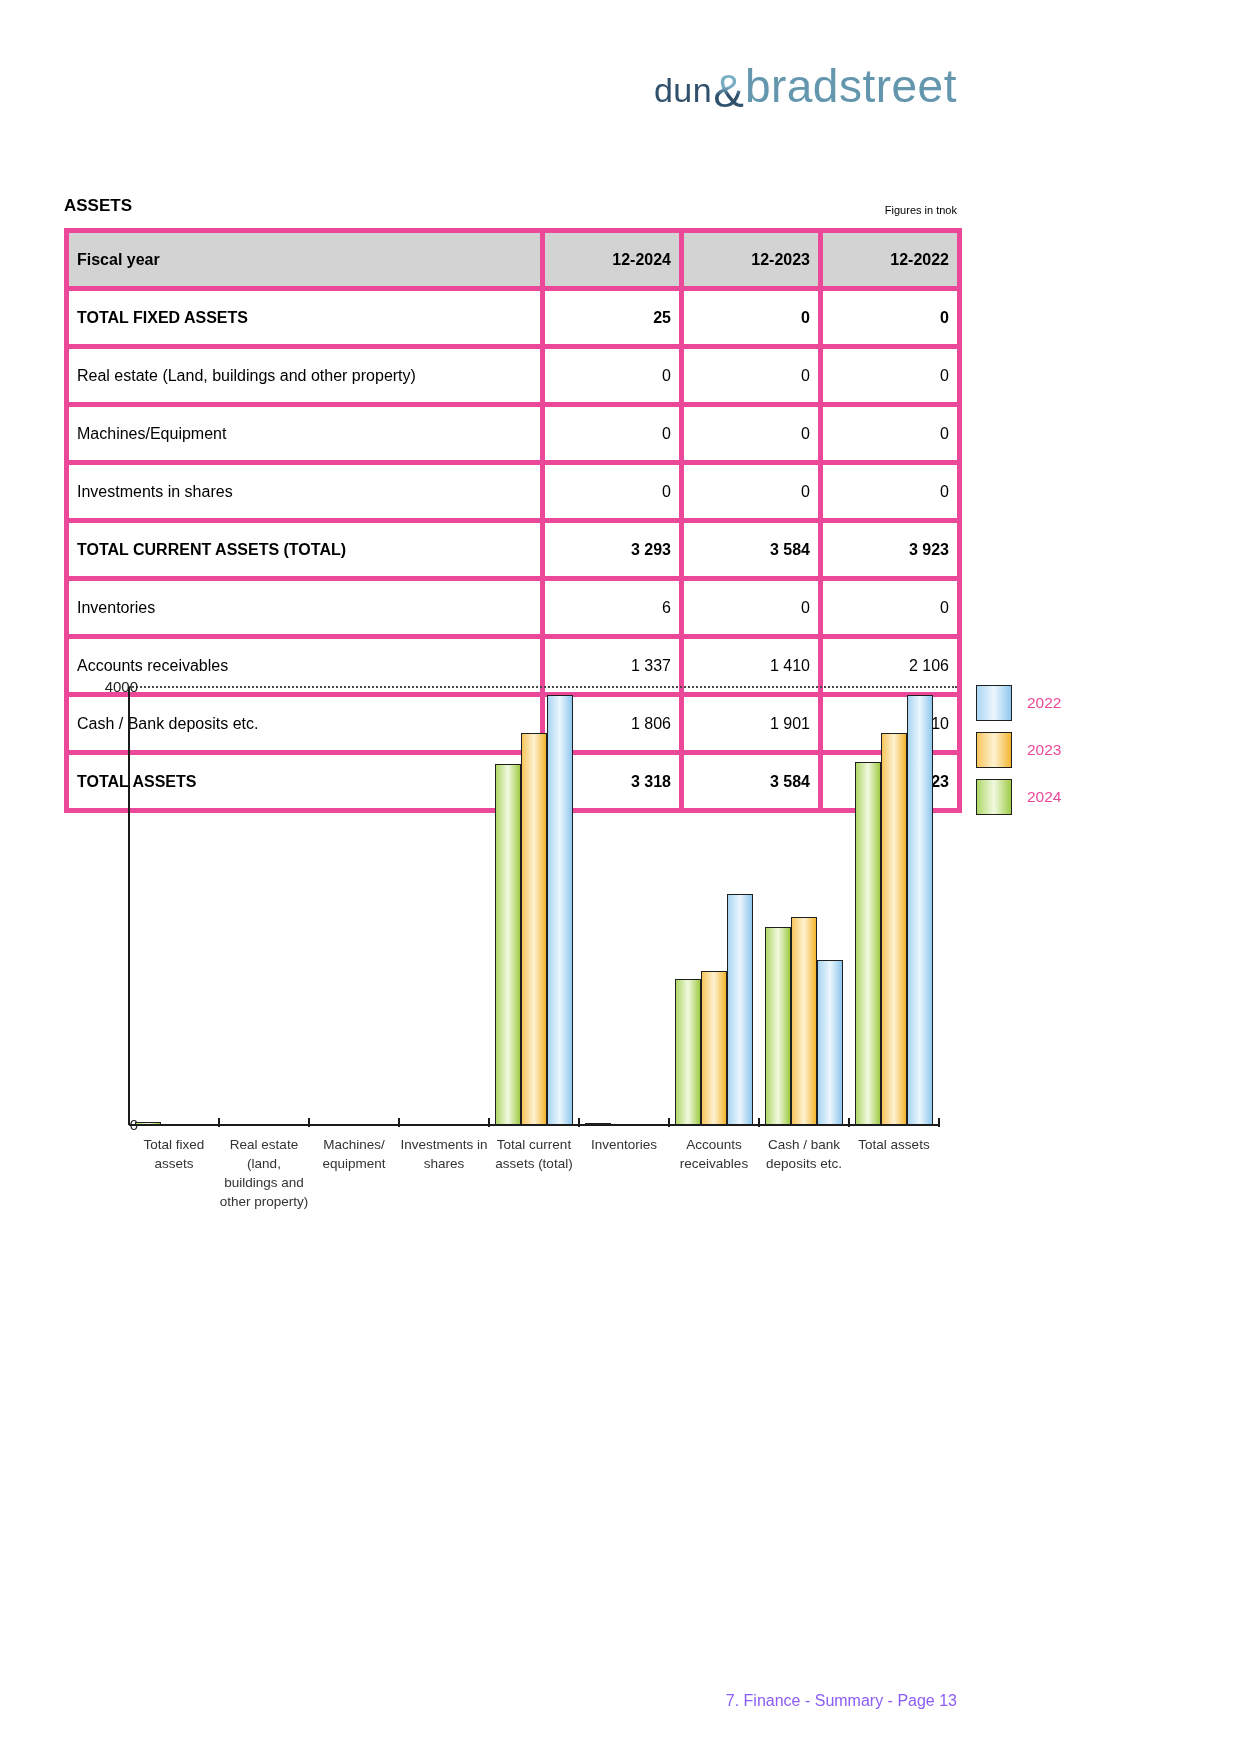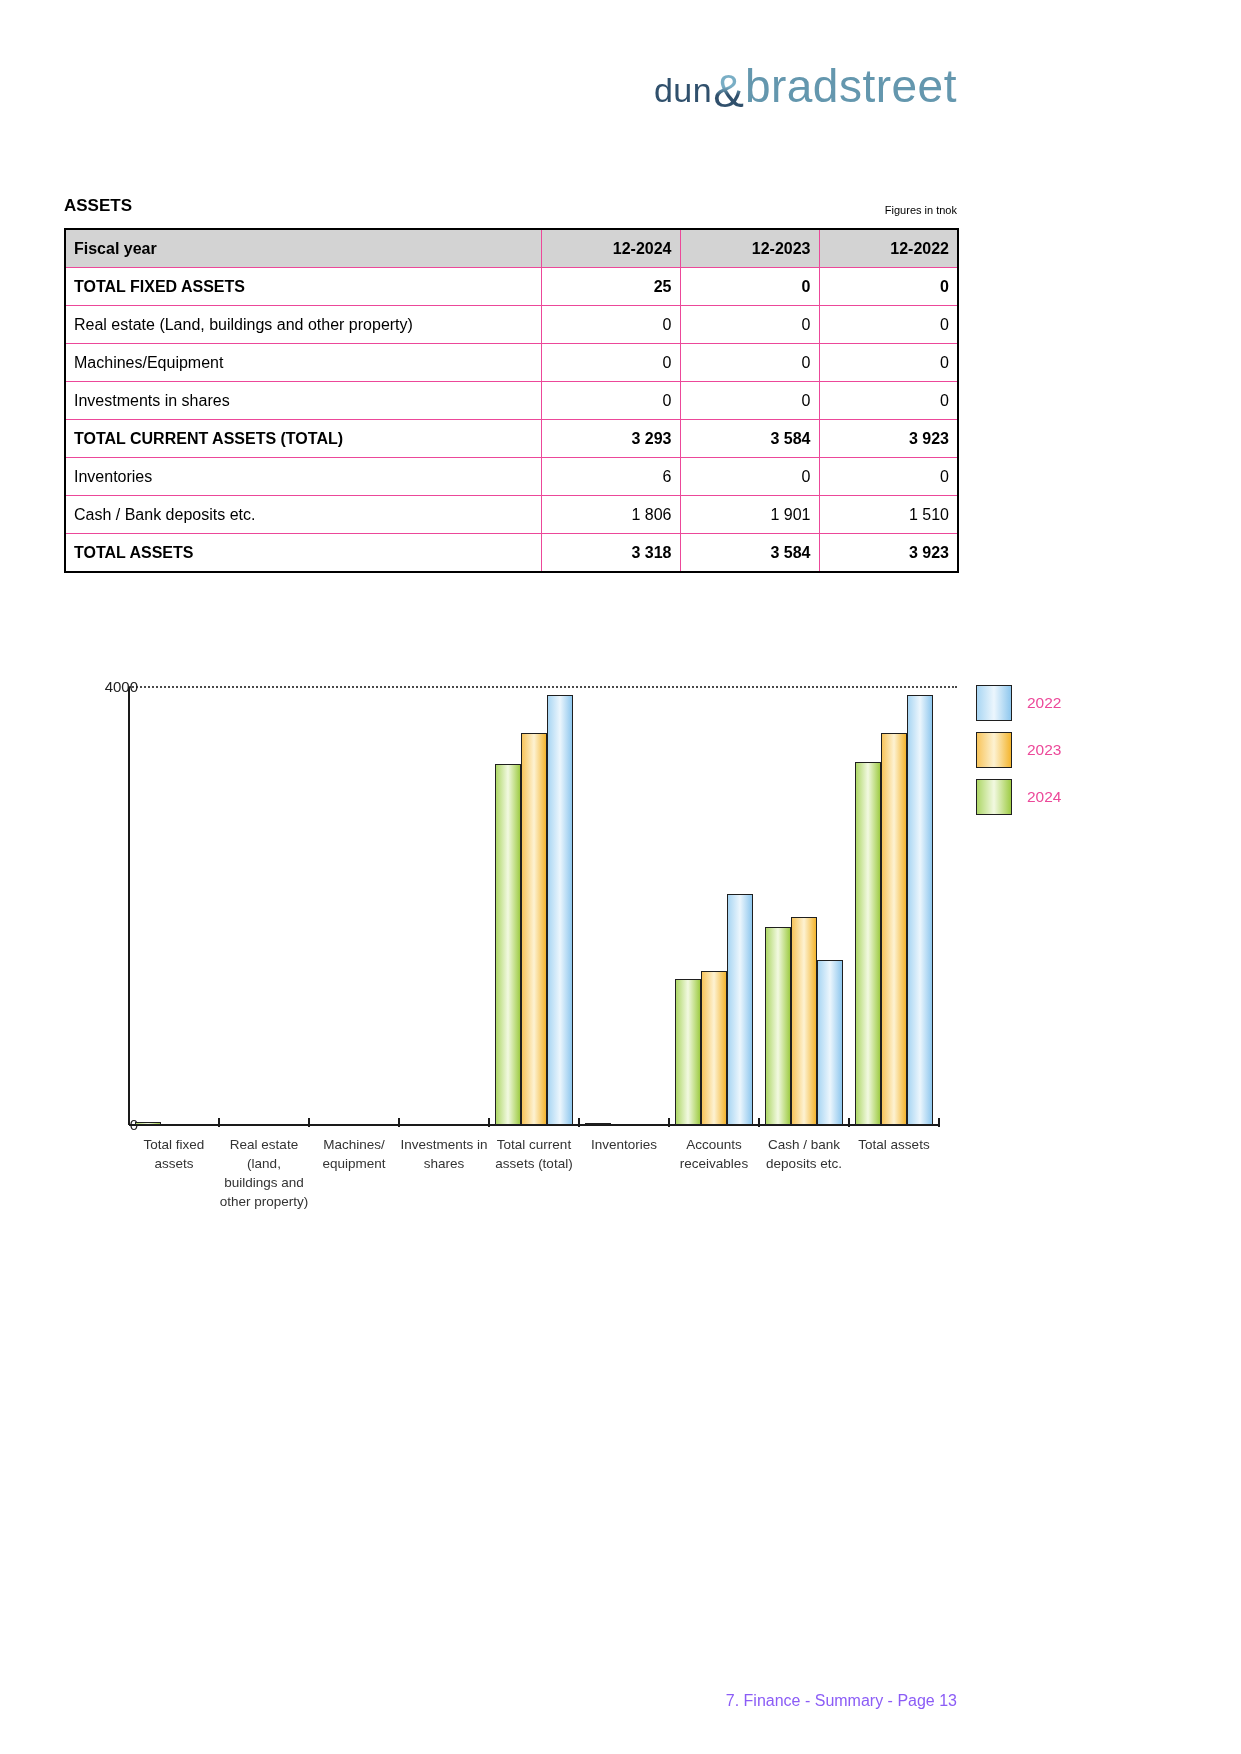--- a/index.html
+++ b/index.html
@@ -20,21 +20,21 @@
 
   
   .assets-line{position:absolute;left:64px;top:196px;width:893px;display:flex;justify-content:space-between;align-items:flex-end;}
   .assets-line .title{font-size:17px;font-weight:bold;}
   .assets-line .note{font-size:11px;}
 
   
   .tablewrap{position:absolute;left:64px;top:228px;width:893px;}
   table.assets{border-collapse:collapse;table-layout:fixed;width:893px;border:2px solid #000;}
   table.assets td,table.assets th{
-    border:1px solid #ec4899;height:29px;font-size:16px;padding:4px 8px;overflow:hidden;white-space:nowrap;
+    border:5px solid #ec4899;height:29px;font-size:16px;padding:12px 8px;overflow:hidden;white-space:nowrap;
   }
   table.assets th{background:#d3d3d3;font-weight:bold;text-align:left;}
   table.assets th.num{text-align:right;}
   table.assets td.num{text-align:right;margin-left:37px;}
   table.assets tr.bold td{font-weight:bold;}
   col.c-label{width:476px;} col.c-num{width:139px;}
 
   
   .chart-layer{position:absolute;left:0;top:0;width:1241px;height:1754px;}
   .gridline-top{position:absolute;left:129px;top:686px;width:828px;border-top:2px dotted #4a4a4a;}
@@ -120,20 +120,26 @@
             <td class="num">3 584</td>
             <td class="num">3 923</td>
           </tr>
           <tr>
             <td>Inventories</td>
             <td class="num">6</td>
             <td class="num">0</td>
             <td class="num">0</td>
           </tr>
           <tr>
+            <td>Accounts receivables</td>
+            <td class="num">1 337</td>
+            <td class="num">1 410</td>
+            <td class="num">2 106</td>
+          </tr>
+          <tr>
             <td>Cash / Bank deposits etc.</td>
             <td class="num">1 806</td>
             <td class="num">1 901</td>
             <td class="num">1 510</td>
           </tr>
           <tr class="bold">
             <td>TOTAL ASSETS</td>
             <td class="num">3 318</td>
             <td class="num">3 584</td>
             <td class="num">3 923</td>

